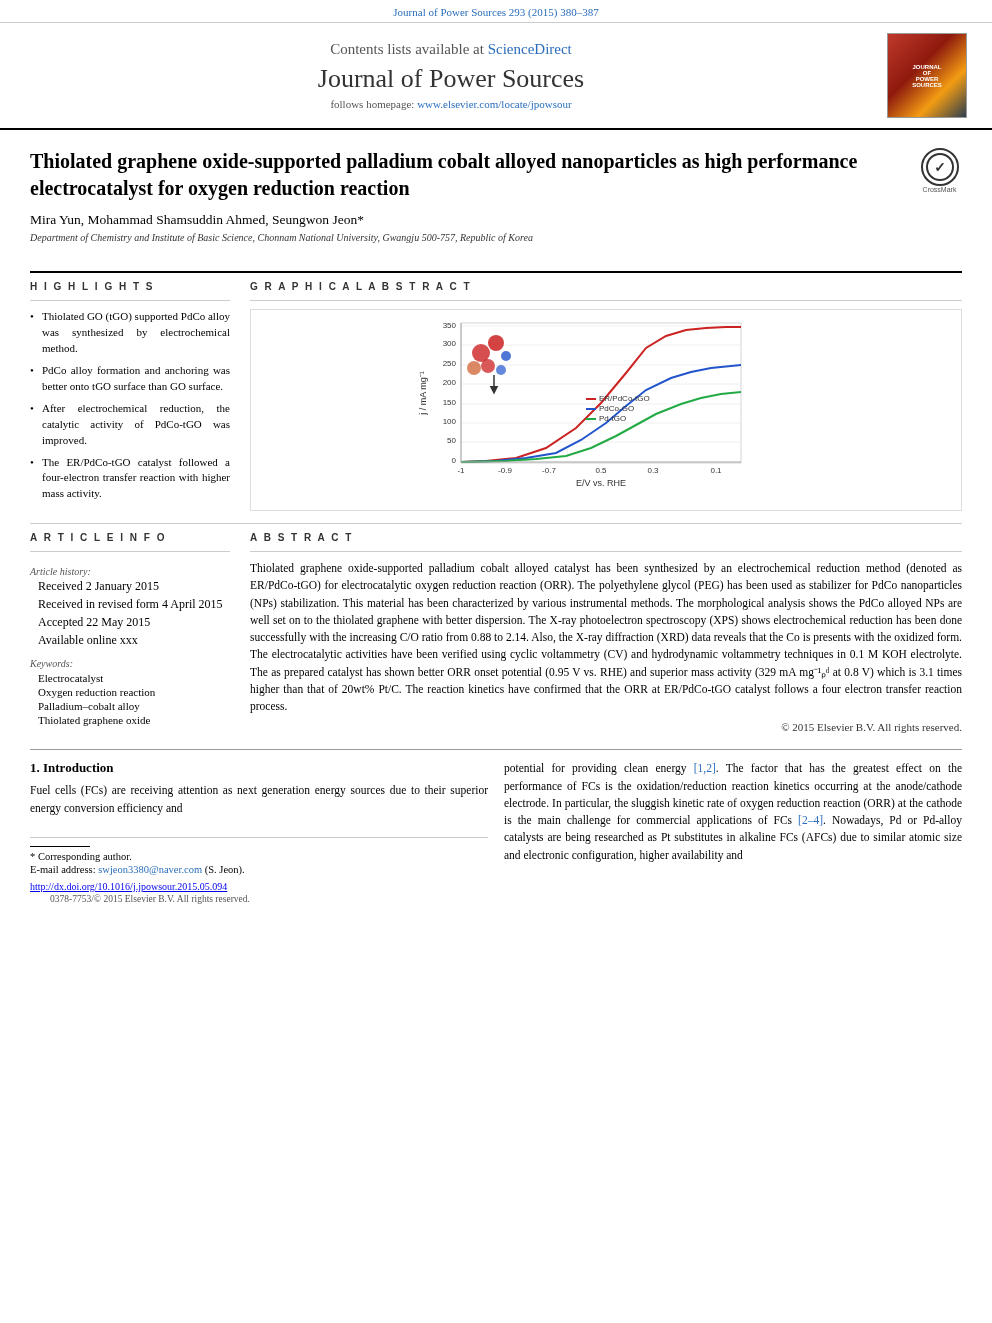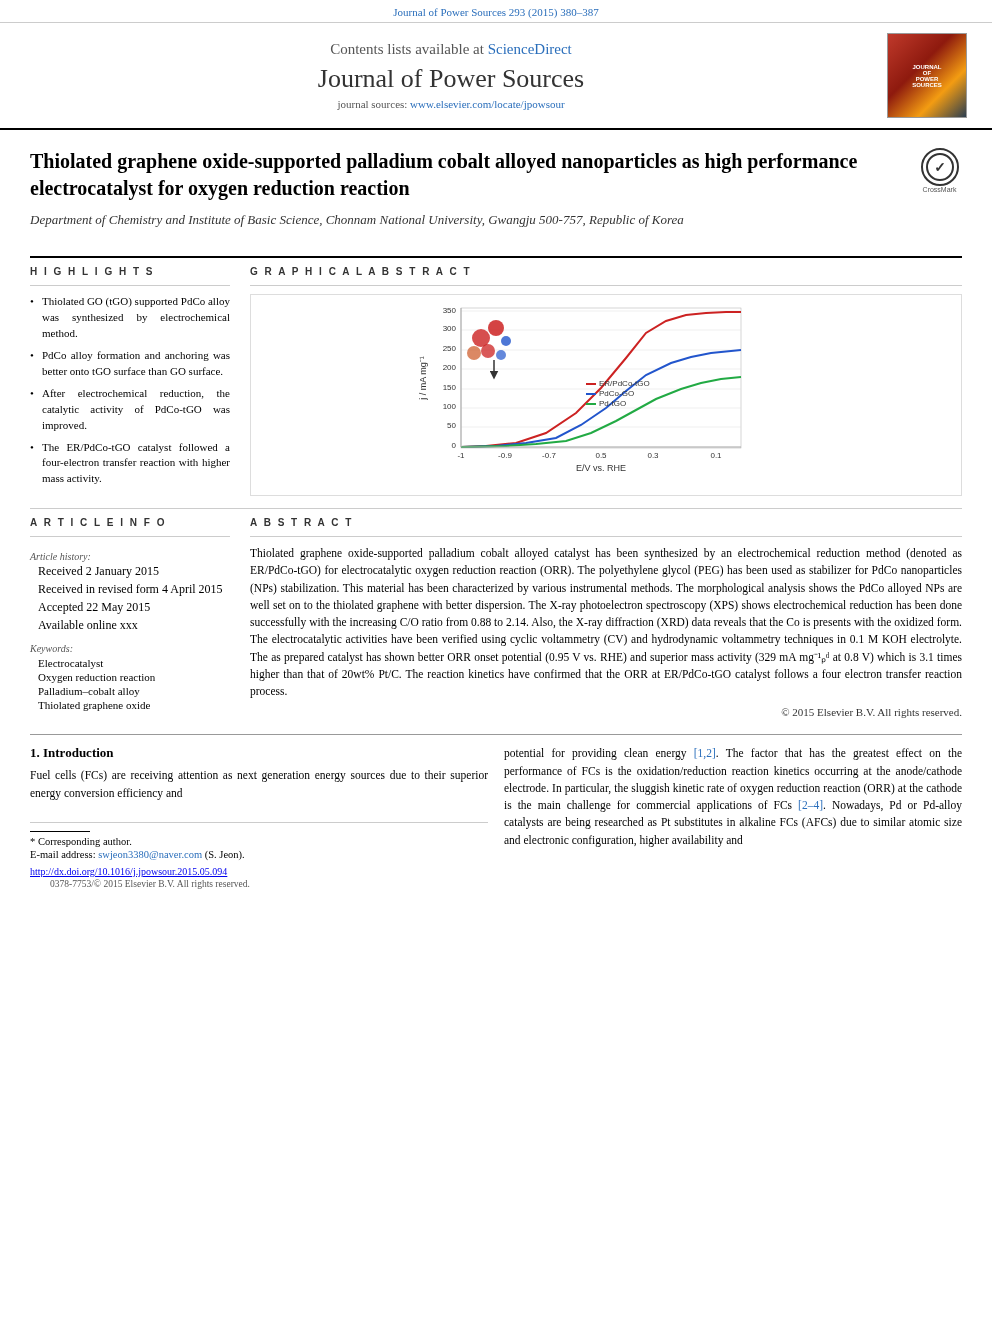--- a/index.html
+++ b/index.html
@@ -152,21 +152,21 @@
       font-family: Arial, sans-serif;
     }
 
     
     .authors {
       font-size: 13.5px;
       margin-bottom: 4px;
       color: #000;
     }
     .affiliation {
-      font-size: 13px;
+      font-size: 10px;
       font-style: italic;
       color: #333;
       margin-bottom: 28px;
     }
 
     .article-divider {
       border: none;
       border-top: 1px solid #ccc;
       margin: 8px 0;
     }
@@ -348,21 +348,21 @@
 </div>
 
 <div class="journal-header">
   <div class="journal-header-center">
     <div class="sciencedirect-link">
       <span>Contents lists available at </span>
       <a href="#">ScienceDirect</a>
     </div>
     <div class="journal-title-big">Journal of Power Sources</div>
     <div class="journal-homepage">
-      <span>journal sources: </span>
+      <span>follows homepage: </span>
       <a href="#">www.elsevier.com/locate/jpowsour</a>
     </div>
   </div>
   <div class="journal-header-right">
     <div class="journal-cover">
       <div class="journal-cover-text">JOURNAL<br>OF<br>POWER<br>SOURCES</div>
     </div>
   </div>
 </div>
 
@@ -374,20 +374,23 @@
       <div class="crossmark-icon">
         <svg width="30" height="30" viewBox="0 0 30 30">
           <circle cx="15" cy="15" r="13" fill="none" stroke="#333" stroke-width="2"></circle>
           <text x="15" y="20" text-anchor="middle" font-size="14" font-weight="bold" fill="#333" font-family="Arial">✓</text>
         </svg>
       </div>
       <span class="crossmark-label">CrossMark</span>
     </div>
   </div>
 
+  <div class="authors">
+    <span>Mira Yun, Mohammad Shamsuddin Ahmed, Seungwon Jeon*</span>
+  </div>
 
   <div class="affiliation">Department of Chemistry and Institute of Basic Science, Chonnam National University, Gwangju 500-757, Republic of Korea</div>
 
   <hr class="article-divider-thick">
 
   <div class="two-col">
     <div class="col-left">
       <div class="section-title">H I G H L I G H T S</div>
       <hr class="article-divider">
       <ul class="highlights-list">

